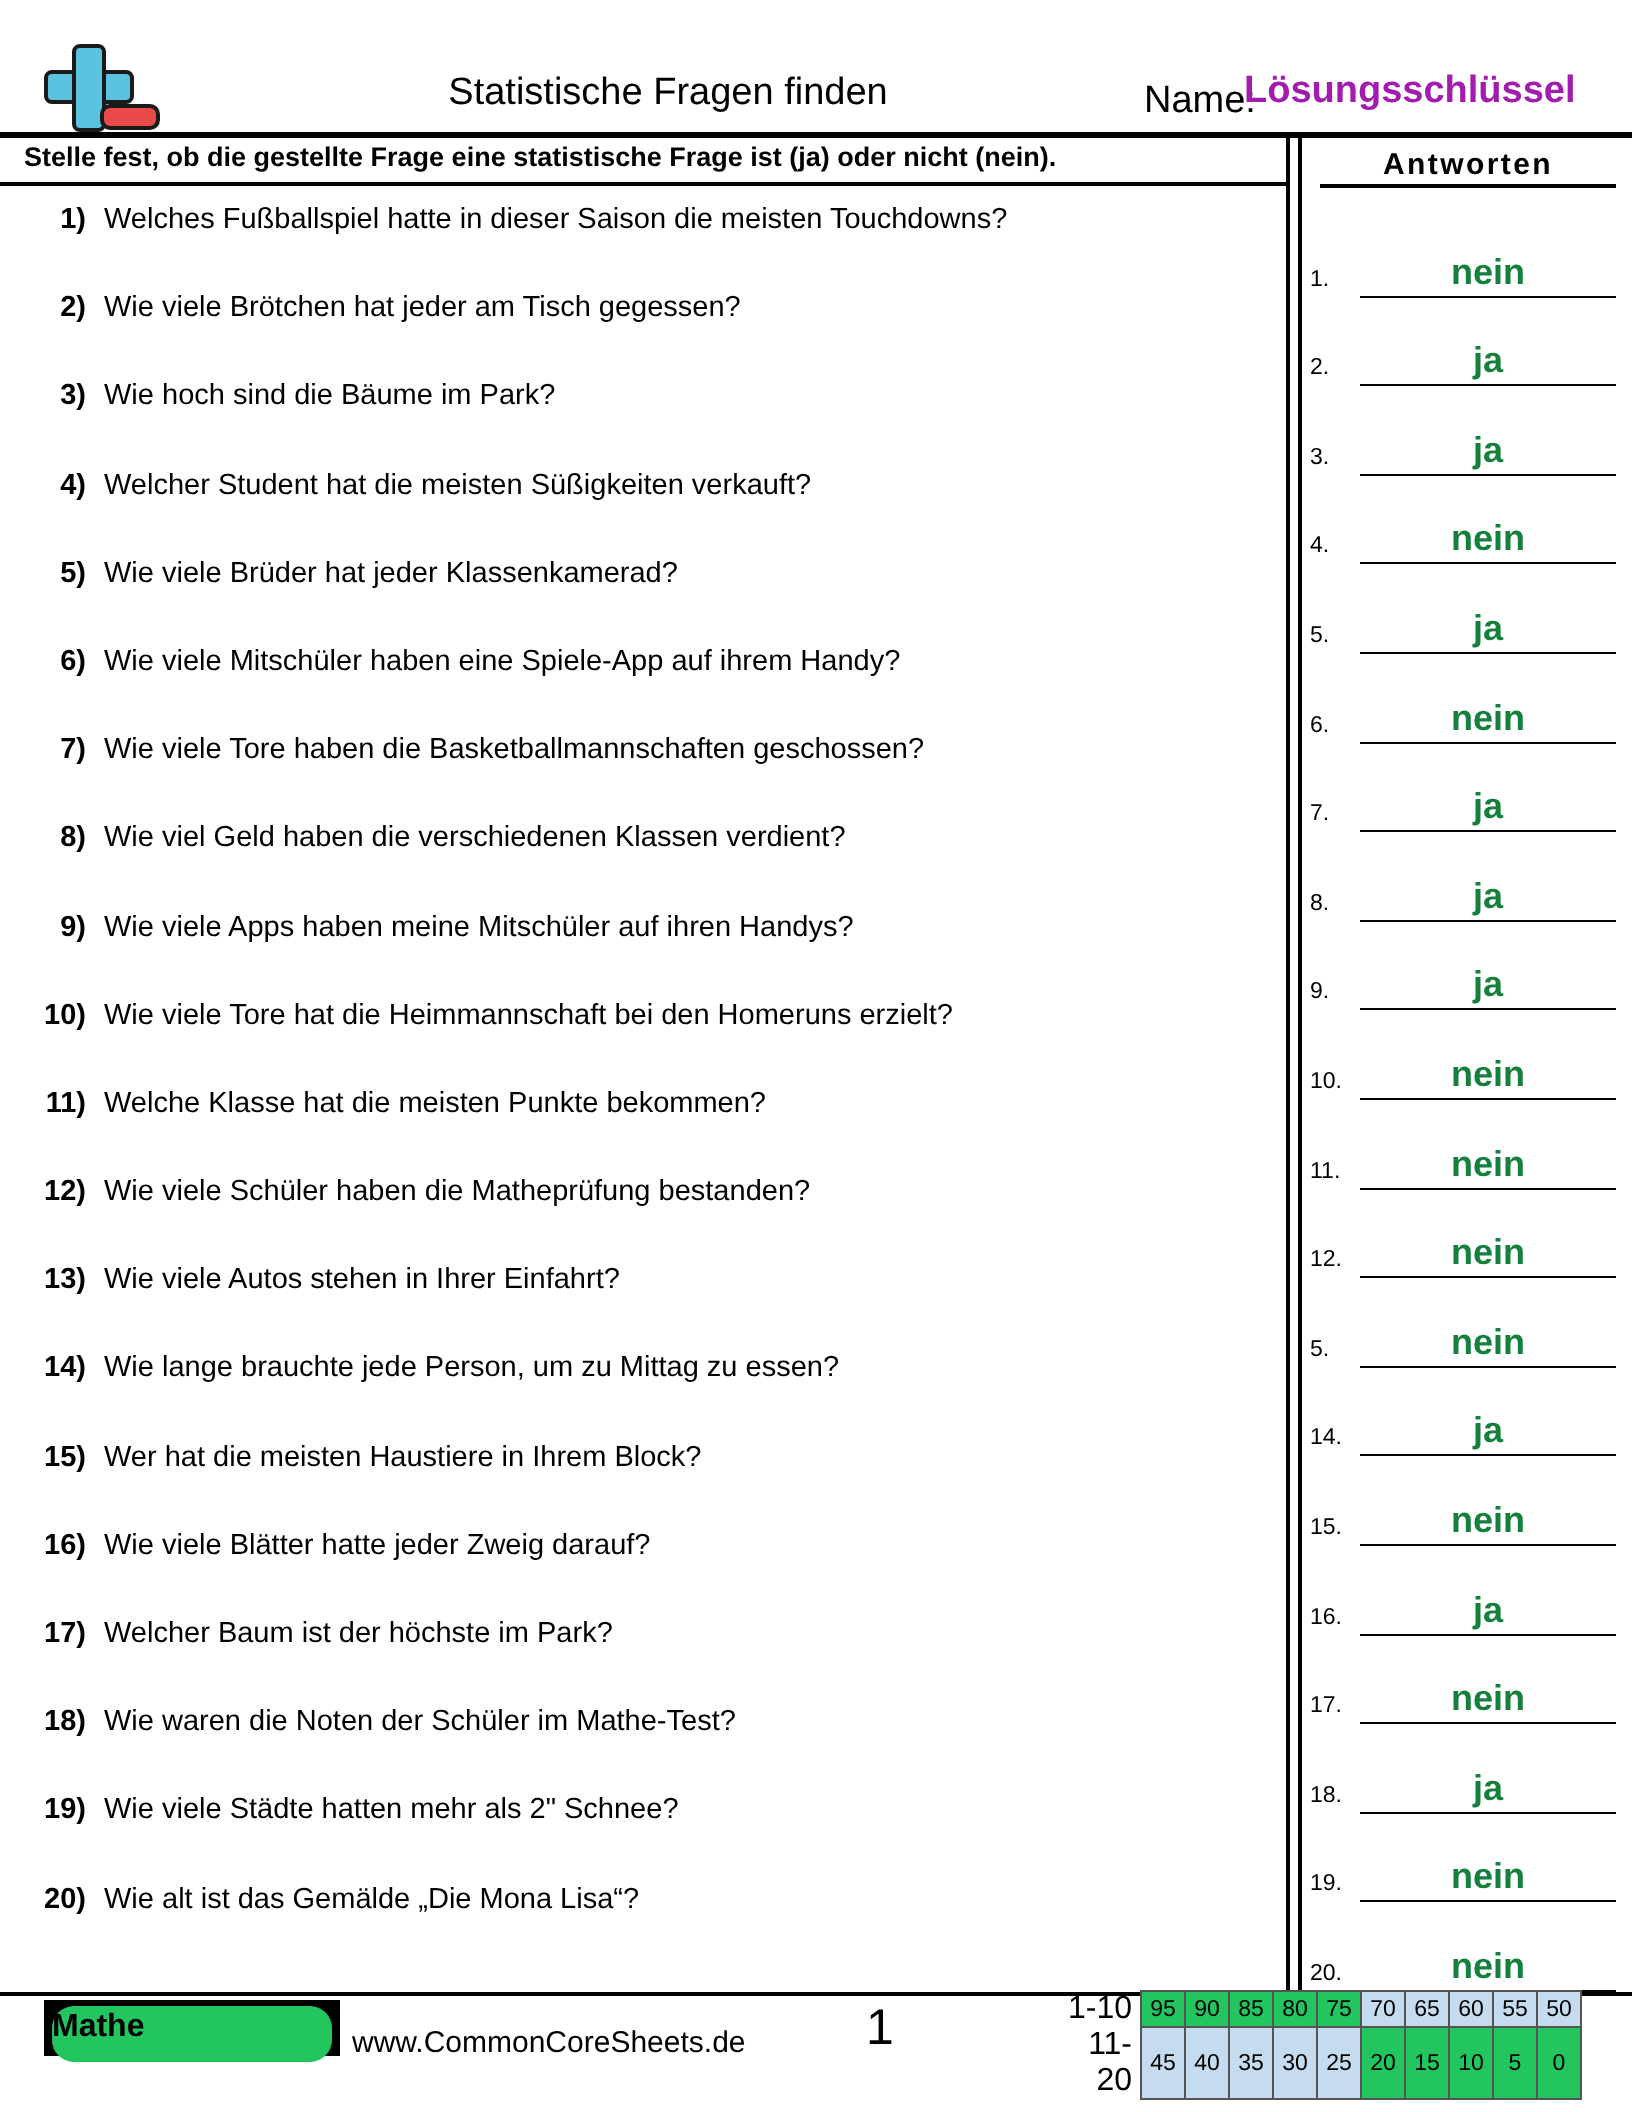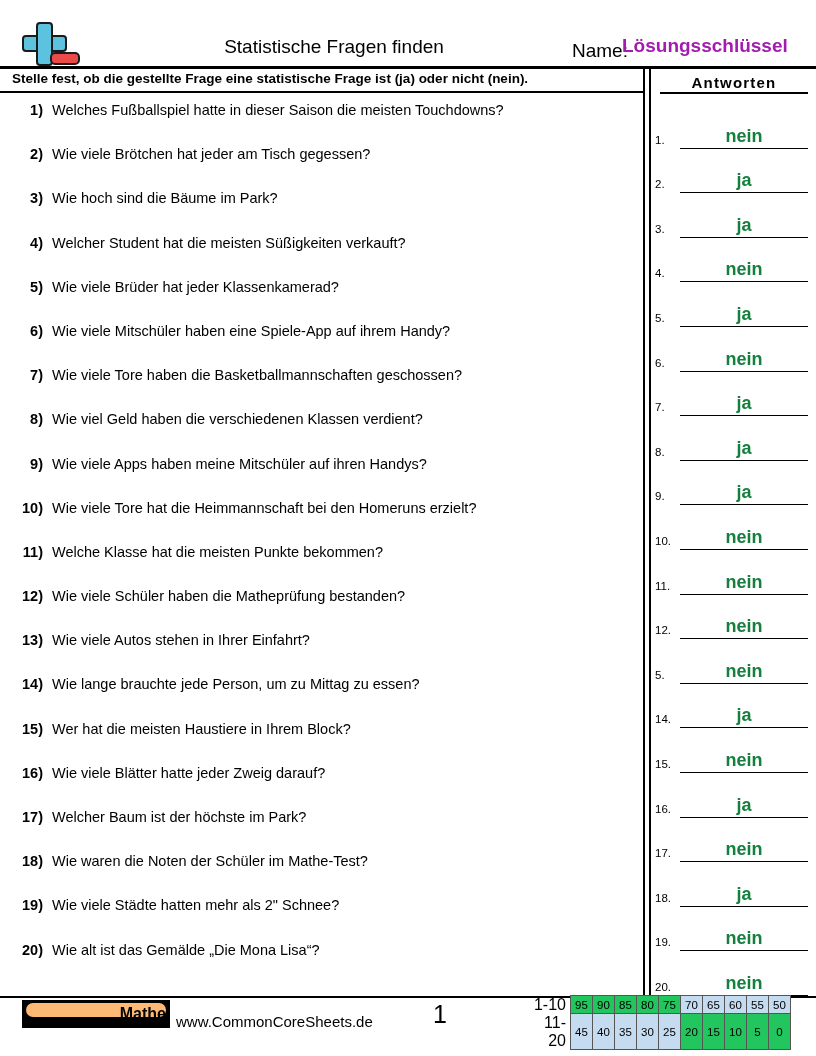--- a/index.html
+++ b/index.html
@@ -217,24 +217,24 @@
     top: 1000px;
     width: 148px;
     height: 28px;
     background: #000000;
   }
   #badge-pill {
     position: absolute;
     left: 4px;
     top: 3px;
     width: 140px;
-    height: 14px;
-    background: #fdba74;
+    height: 28px;
+    background: #22c55e;
     border-radius: 11px;
-    text-align: right;
+    text-align: left;
     font-size: 16px;
     font-weight: bold;
     line-height: 22px;
   }
   #site {
     position: absolute;
     left: 176px;
     top: 1013px;
     font-size: 15px;
   }

